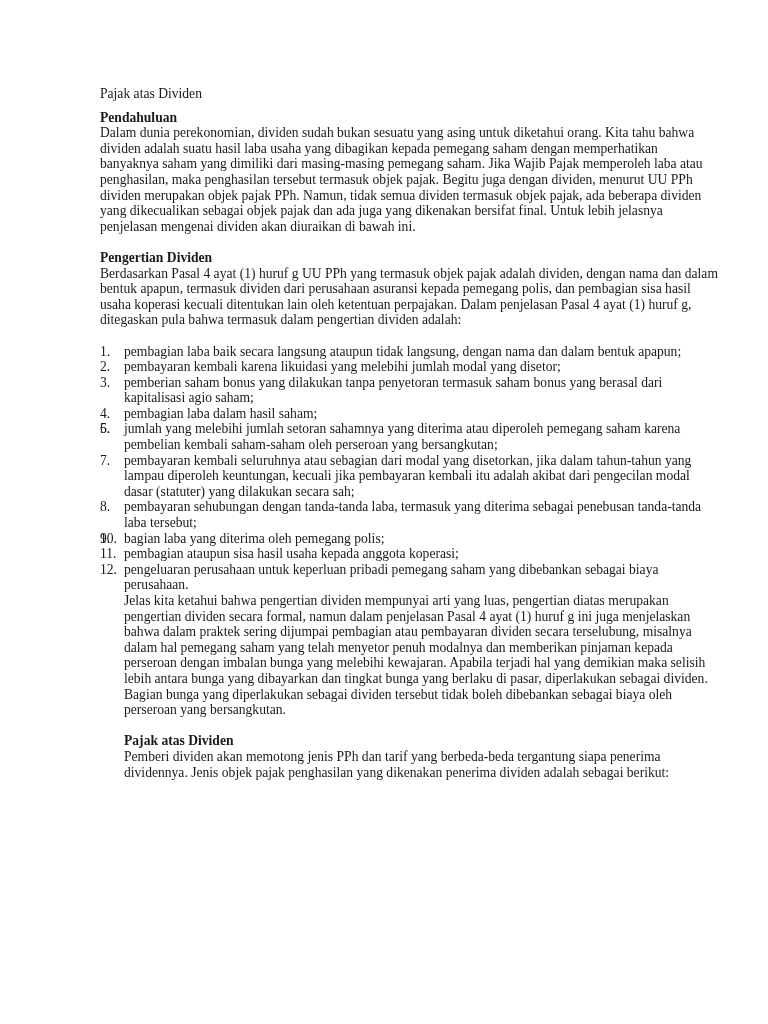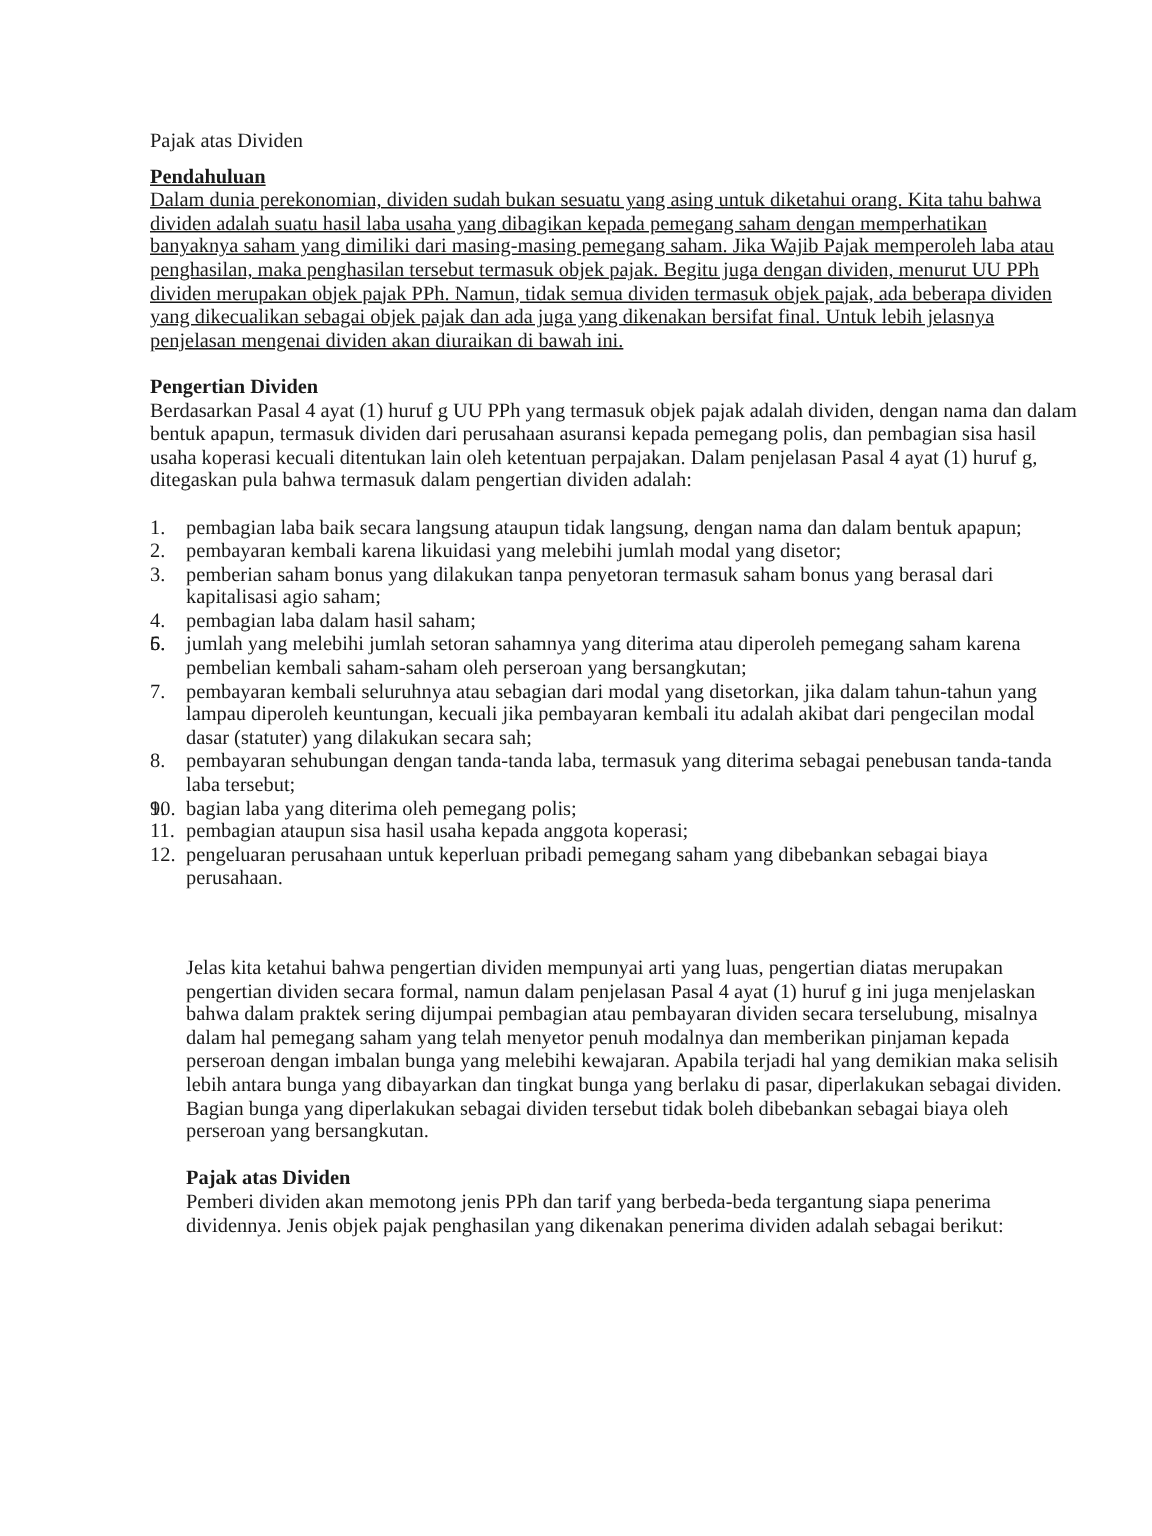--- a/index.html
+++ b/index.html
@@ -31,41 +31,39 @@
     .heading {
       font-weight: bold;
       margin: 0;
       font-size: 13.6px;
     }
     p {
       margin: 0;
     }
     .section {
       margin-bottom: 15.6px;
-      text-decoration: underline;
     }
     ol.items {
       list-style: none;
       margin: 15.6px 0 0 0;
       padding: 0;
     }
     ol.items li {
       position: relative;
       padding-left: 24px;
     }
     ol.items li .num {
       position: absolute;
       left: 0;
       top: 0;
       width: 22px;
       text-align: left;
     }
     .indented {
       padding-left: 24px;
-      margin-top: 44px;
     }
     .indented-section {
       padding-left: 24px;
       margin-top: 15.6px;
     }
   </style>
 </head>
 <body>
 
 <div class="page">

